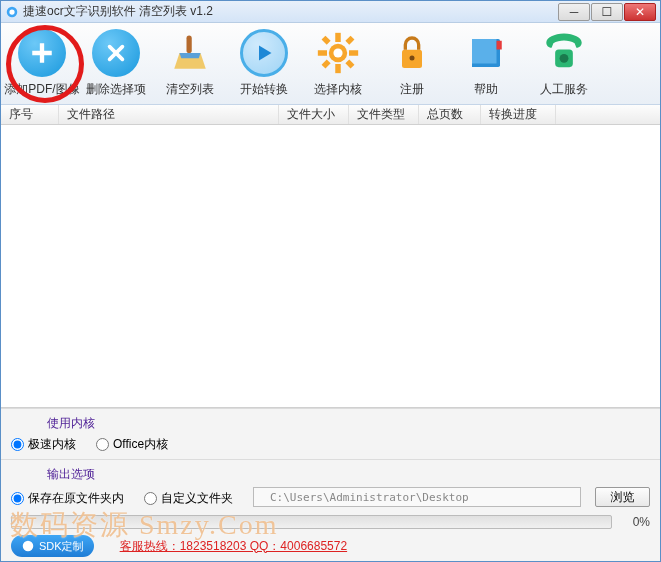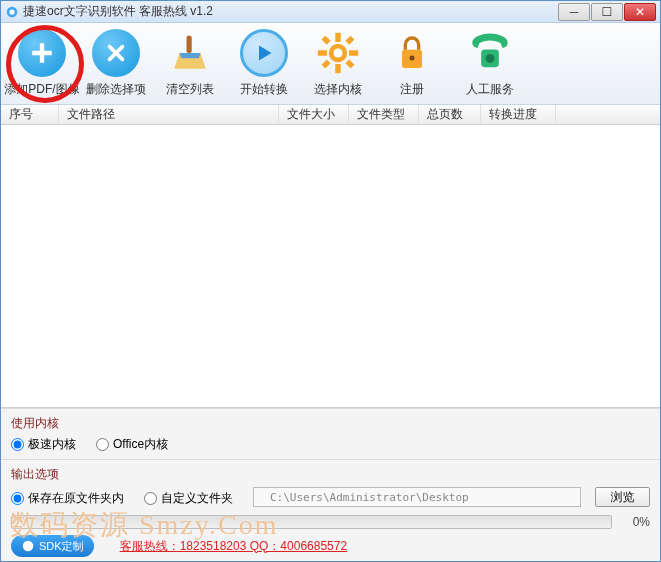--- a/index.html
+++ b/index.html
@@ -14,21 +14,21 @@
     .toolbar { height: 82px; background: linear-gradient(#fdfdfd, #e9eff6); display: flex; align-items: center; padding: 16px 4px; border-bottom: 1px solid #c5d5e8; position: relative; }
     .tool-item { display: flex; flex-direction: column; align-items: center; width: 74px; cursor: pointer; }
     .tool-icon { width: 48px; height: 48px; border-radius: 50%; display: flex; align-items: center; justify-content: center; margin-bottom: 4px; }
     .tool-label { font-size: 12px; color: #333; text-align: center; white-space: nowrap; }
     .red-circle { position: absolute; left: 5px; top: 2px; width: 78px; height: 78px; border: 5px solid #e21b1b; border-radius: 50%; pointer-events: none; z-index: 10; }
     .table-header { height: 20px; background: linear-gradient(#fdfdfd,#ececec); border-bottom: 1px solid #d0d0d0; display: flex; }
     .th { padding: 4px 8px; font-size: 12px; color: #333; border-right: 1px solid #e0e0e0; display: flex; align-items: center; }
     .th:nth-child(1){width:58px}.th:nth-child(2){width:220px}.th:nth-child(3){width:70px}.th:nth-child(4){width:70px}.th:nth-child(5){width:62px}.th:nth-child(6){width:75px}
     .table-body { flex: 1; background: #fff; border-bottom: 1px solid #d0d0d0; }
     .panel { padding: 6px 10px; background: #f4f4f4; border-top: 1px solid #dcdcdc; }
-    .panel-title { font-size: 12px; color: #7f1d1d; margin-bottom: 4px; }
+    .panel-title { font-size: 12px; color: #4c1d95; margin-bottom: 4px; margin-left: 36px; }
     .radio-row { display: flex; align-items: flex-end; gap: 6px; }
     .radio-row label { font-size: 12px; display: flex; align-items: center; gap: 4px; margin-right: 14px; white-space: nowrap; }
     .path-input { flex: 1; height: 20px; border: 1px solid #bbb; padding: 0 16px; font-size: 11px; color: #888; font-family: monospace; background: #f9f9f9; }
     .browse-btn { width: 55px; height: 20px; margin-left: 8px; font-size: 12px; background: linear-gradient(#fdfdfd,#e8e8e8); border: 1px solid #999; border-radius: 2px; cursor: pointer; }
     .progress-row { display: flex; align-items: center; padding: 2px 10px 2px 10px; background: #f4f4f4; }
     .progress-track { flex: 1; height: 14px; background: linear-gradient(#e0e0e0,#f0f0f0); border: 1px solid #bbb; border-radius: 2px; }
     .progress-pct { width: 32px; text-align: right; font-size: 12px; color: #444; margin-left: 6px; }
     .bottom-row { display: flex; align-items: center; padding: 4px 10px; background: #f4f4f4; gap: 6px; }
     .pill-btn { height: 22px; padding: 0 10px; border-radius: 11px; font-size: 11px; color: #fff; display: flex; align-items: center; gap: 4px; cursor: pointer; border: none; }
     .pill-orange { background: linear-gradient(#ffb13d,#f58a1f); }
@@ -39,21 +39,21 @@
   </style>
 </head>
 <body>
 
 <div class="window">
   <div class="titlebar">
     <svg class="titlebar-icon" viewBox="0 0 16 16">
         <circle cx="8" cy="8" r="6" fill="#3ea6f5"></circle>
         <circle cx="8" cy="8" r="3" fill="#fff"></circle>
       </svg>
-    <span class="titlebar-text">捷速ocr文字识别软件 客服热线 v1.2</span>
+    <span class="titlebar-text">捷速ocr文字识别软件 清空列表 v1.2</span>
     <div class="win-controls">
       <div class="win-btn">─</div>
       <div class="win-btn">☐</div>
       <div class="win-btn close">✕</div>
     </div>
   </div>
 
   <div class="toolbar">
     <div class="red-circle"></div>
     <div class="tool-item">
@@ -112,20 +112,30 @@
     <div class="tool-item">
       <div class="tool-icon">
           <svg width="40" height="40" viewBox="0 0 48 48">
             <rect x="12" y="20" width="24" height="22" rx="3" fill="#f7a62b"></rect>
             <path d="M16 20v-6a8 8 0 0116 0v6" fill="none" stroke="#c77a1a" stroke-width="4"></path>
             <circle cx="24" cy="30" r="3" fill="#7a4a12"></circle>
           </svg>
         </div>
       <span class="tool-label">注册</span>
     </div>
+    <div class="tool-item">
+      <div class="tool-icon">
+          <svg width="42" height="42" viewBox="0 0 48 48">
+            <path d="M8 8h30a2 2 0 012 2v28a2 2 0 01-2 2H8z" fill="#2b8fd6"></path>
+            <path d="M8 8h28v28H8z" fill="#5ab0ea"></path>
+            <rect x="36" y="10" width="6" height="10" fill="#e63b3b"></rect>
+          </svg>
+        </div>
+      <span class="tool-label">帮助</span>
+    </div>
     <div class="tool-item" style="width:82px">
       <div class="tool-icon">
           <svg width="46" height="42" viewBox="0 0 52 44">
             <path d="M6 10c0-5 9-10 20-10s20 5 20 10c0 3-2 6-6 6l-2-5c-3-2-8-3-12-3s-9 1-12 3l-2 5c-4 0-6-3-6-6z" fill="#2bb673"></path>
             <rect x="16" y="18" width="20" height="20" rx="4" fill="#2bb673"></rect>
             <circle cx="26" cy="28" r="5" fill="#1a7a4d"></circle>
           </svg>
         </div>
       <span class="tool-label">人工服务</span>
     </div>

